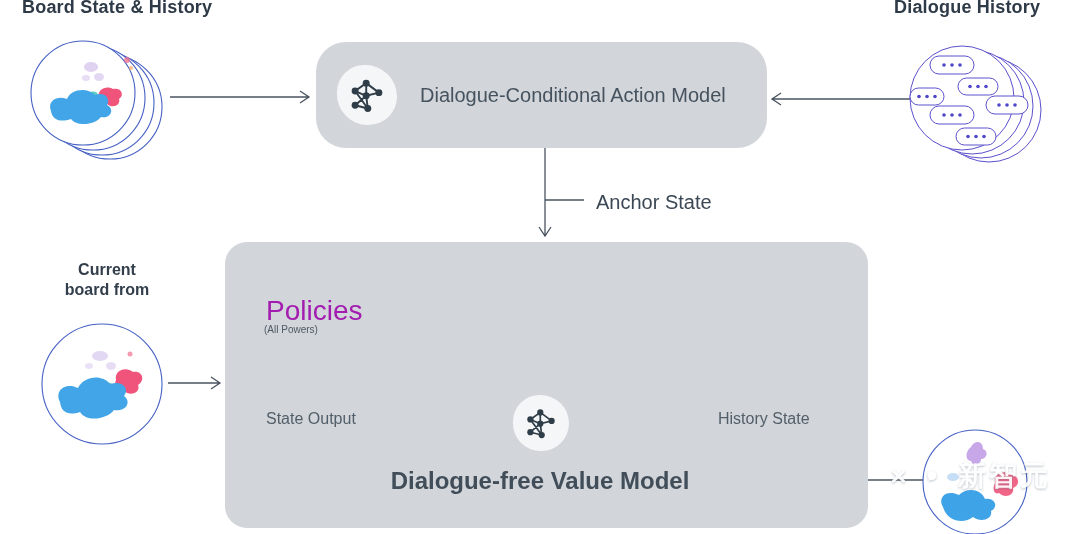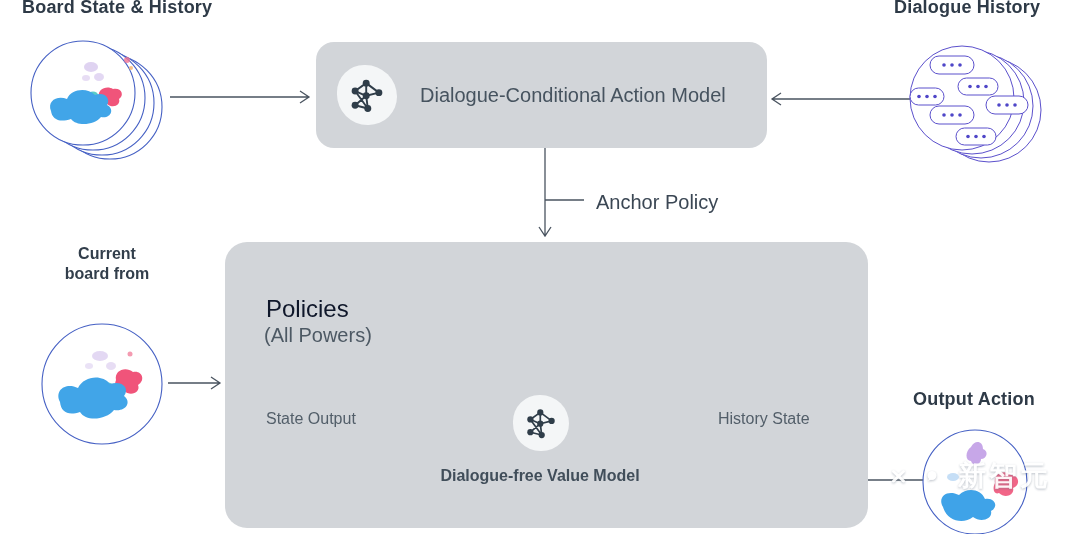--- a/index.html
+++ b/index.html
@@ -1,30 +1,30 @@
 <!DOCTYPE html>
 <html><head>
 <meta charset="utf-8">
 <style>
   html,body{margin:0;padding:0;background:#ffffff;}
   .canvas{position:relative;width:1080px;height:534px;overflow:hidden;background:#fff;
           font-family:"Liberation Sans",sans-serif;}
   .abs{position:absolute;}
   .heading{font-size:18px;font-weight:600;color:#2e3a47;letter-spacing:.2px;white-space:nowrap;}
-  .gray-box{position:absolute;background:#d2d5d9;border-radius:18px;}
+  .gray-box{position:absolute;background:#d2d5d9;border-radius:30px;}
   .top-box{left:316px;top:42px;width:451px;height:106px;display:flex;align-items:center;
            padding-left:21px;box-sizing:border-box;}
   .big-box{left:225px;top:242px;width:643px;height:286px;border-radius:22px;}
   .icon-circle{width:60px;height:60px;border-radius:46% 54% 48% 52%;background:#f4f6f7;
                display:flex;align-items:center;justify-content:center;flex:0 0 auto;}
   .box-title{font-size:20px;font-weight:500;color:#46535f;margin-left:23px;white-space:nowrap;}
-  .big-label{font-size:24px;font-weight:500;color:#0f172a;white-space:nowrap;}
+  .big-label{font-size:28px;font-weight:500;color:#a21caf;white-space:nowrap;}
   .small-label{font-size:16px;color:#525e69;white-space:nowrap;}
-  .sub-label{font-size:20px;color:#4d5964;white-space:nowrap;}
-  .value-title{font-size:16px;font-weight:600;color:#414e5a;text-align:center;}
+  .sub-label{font-size:10px;color:#4d5964;white-space:nowrap;}
+  .value-title{font-size:24px;font-weight:600;color:#414e5a;text-align:center;}
   .value-sub{font-size:14px;color:#4d5964;text-align:center;}
   .anchor-label{font-size:20px;font-weight:500;color:#3b4754;white-space:nowrap;}
   .current-label{font-size:16px;font-weight:700;color:#323e4b;text-align:center;line-height:20px;}
   .vm-circle{left:513px;top:395px;width:56px;height:56px;border-radius:48% 52% 50% 50%;
              background:#f4f6f7;display:flex;align-items:center;justify-content:center;}
   .arrow-layer{left:0;top:0;pointer-events:none;}
   .watermark{left:891px;top:452px;width:160px;height:48px;display:flex;align-items:center;
              gap:20px;opacity:.93;filter:drop-shadow(0 1px 1px rgba(100,112,130,.45));}
   .wm-text{color:#ffffff;font-size:28px;font-weight:700;letter-spacing:3px;white-space:nowrap;}
 </style>
@@ -67,26 +67,25 @@
       <path d="M685 318 V407 Q685 423 669 423 H595 M603 417 L594 423 L603 429"></path>
     </g>
     <g stroke="#46525d" stroke-width="2" fill="none">
       <circle cx="388" cy="309" r="7"></circle>
       <circle cx="685" cy="309" r="7"></circle>
     </g>
   </svg>
 
   <div class="abs heading" style="left:22px;top:-3px">Board State &amp; History</div>
   <div class="abs heading" style="left:894px;top:-3px">Dialogue History</div>
-  <div class="abs heading" style="left:913px;top:389px">Output Action</div>
-  <div class="abs current-label" style="left:40px;top:244px;width:134px">
+  <div class="abs current-label" style="left:40px;top:260px;width:134px">
     <span>Current</span><br>
     <span>board from</span>
   </div>
-  <div class="abs anchor-label" style="left:596px;top:191px">Anchor Policy</div>
+  <div class="abs anchor-label" style="left:596px;top:191px">Anchor State</div>
 
   <svg class="abs" style="left:25px;top:33px" width="150" height="135" viewBox="0 0 150 135">
     <g stroke="#4560c4" stroke-width="1.1">
       <circle cx="85" cy="74" r="52" fill="#ffffff"></circle>
       <circle cx="77" cy="70" r="52" fill="#ffffff"></circle>
       <circle cx="68" cy="65" r="52" fill="#ffffff"></circle>
       <circle cx="58" cy="60" r="52" fill="#ffffff"></circle>
     </g>
     <g>
       <ellipse cx="66" cy="34" rx="7" ry="5" fill="#b99ee0" opacity=".45"></ellipse>

